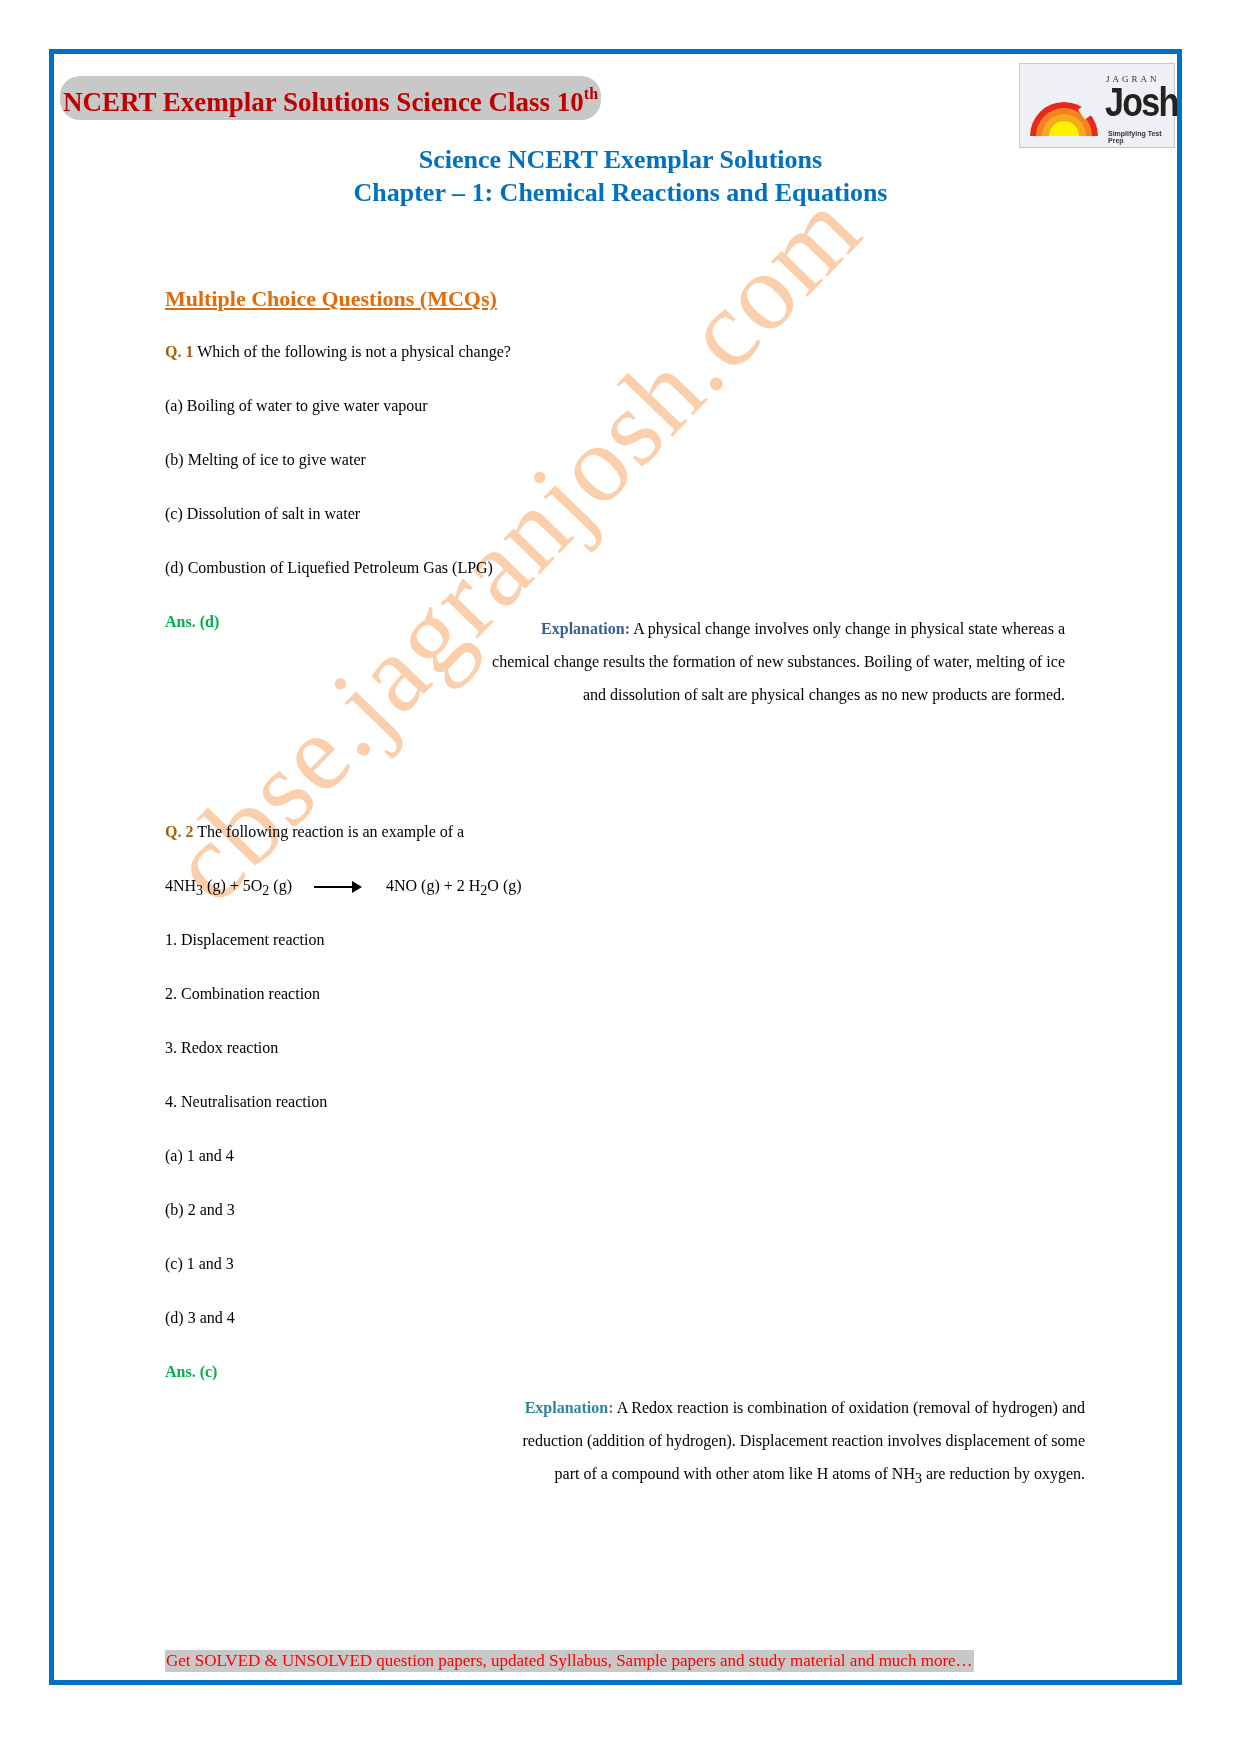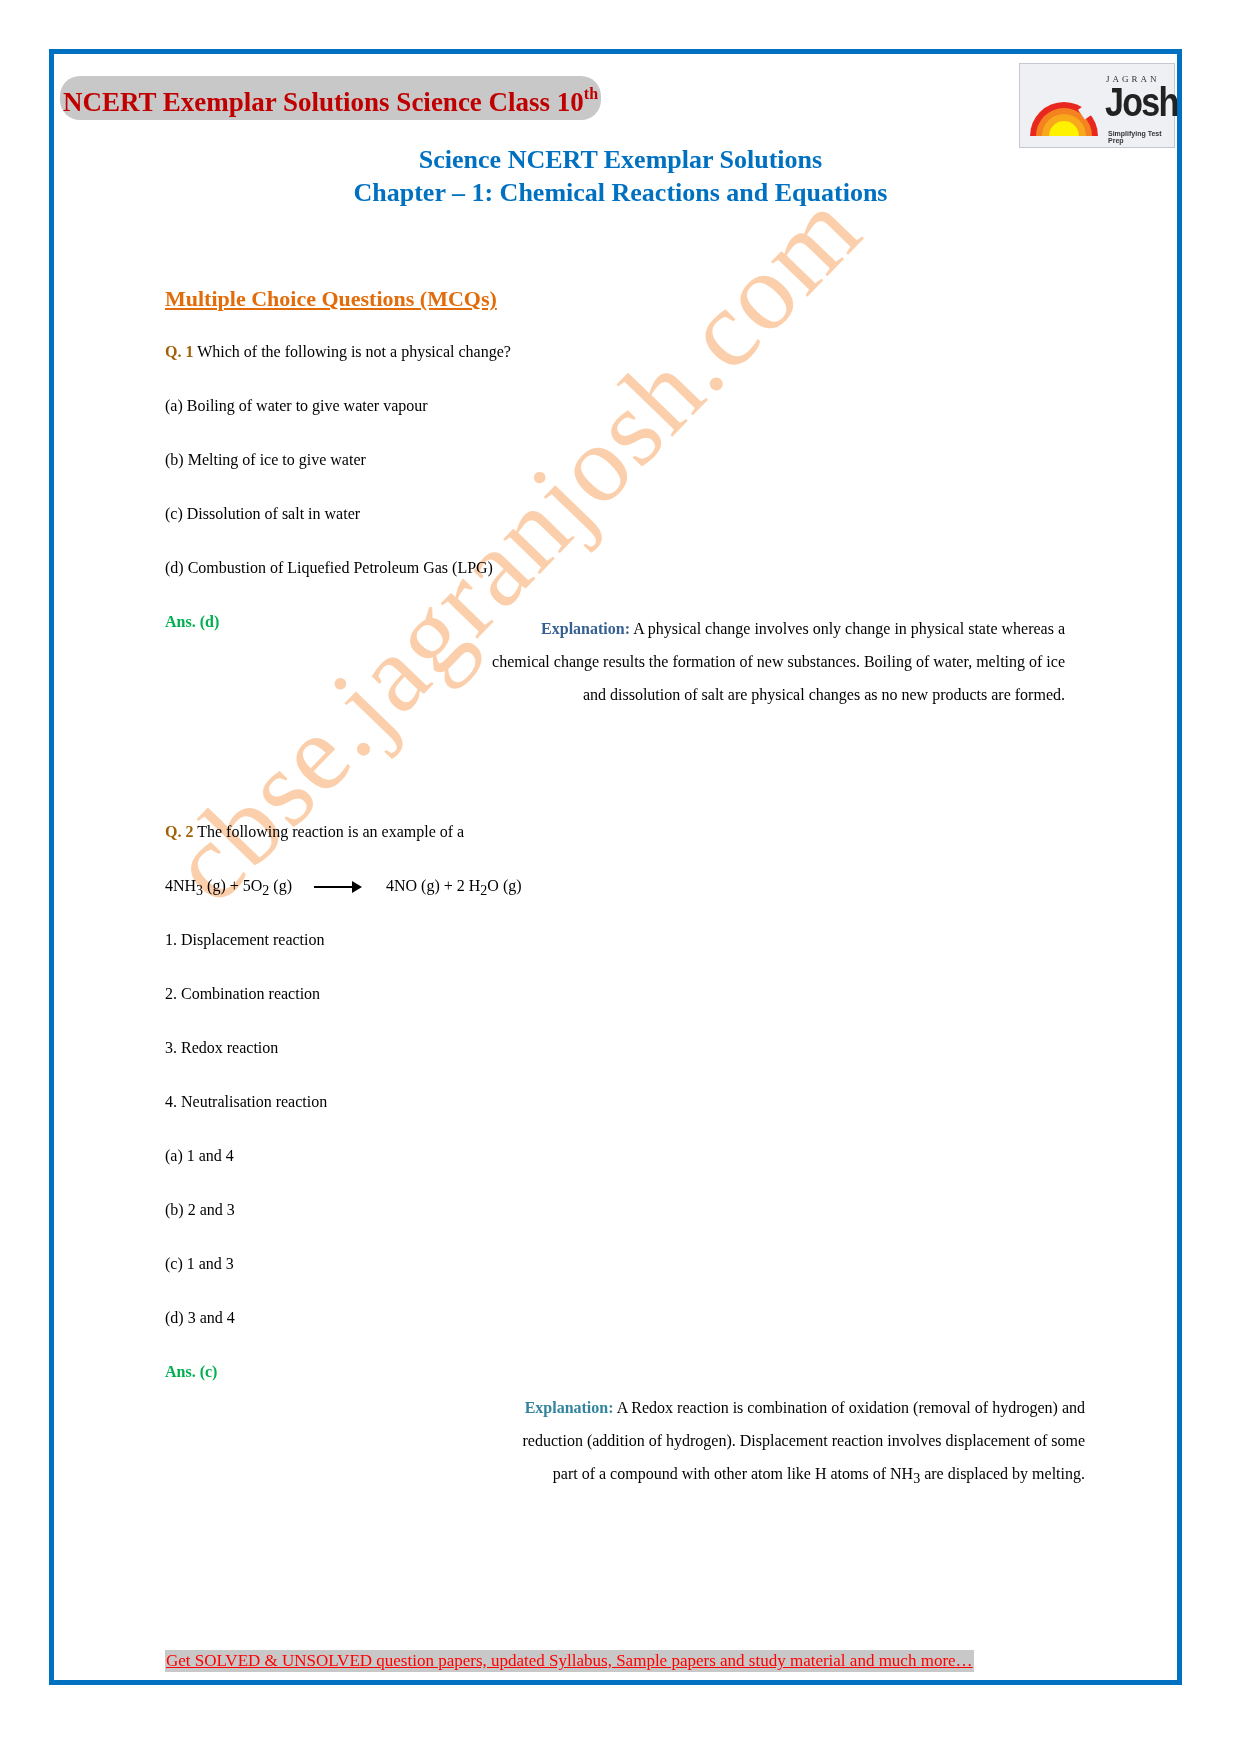--- a/index.html
+++ b/index.html
@@ -27,21 +27,21 @@
   .ans { color:#00b050; font-weight:bold; }
   .expl-label { color:#366092; font-weight:bold; }
   .expl-label2 { color:#31849b; font-weight:bold; }
   .para { line-height:33px; }
   .arrow { display:inline-block; width:46px; height:2px; background:#000; vertical-align:middle;
            position:relative; margin:0 26px 0 22px; }
   .arrow::after { content:""; position:absolute; right:-2px; top:-5px; border-left:10px solid #000;
            border-top:6px solid transparent; border-bottom:6px solid transparent; }
   sub { font-size:14px; vertical-align:-4px; }
   .footer { position:absolute; left:165px; top:1650px; background:#c8c8c8; color:#ff0000;
-           font-size:17px; line-height:22px; padding:0 1px;text-decoration:underline; }
+           font-size:17px; line-height:22px; padding:0 1px; }
   .watermark { position:absolute; left:190px; top:820px; font-size:110px; color:#fac08f;
            opacity:0.75; transform:rotate(-46deg); transform-origin:left center; white-space:nowrap;
            font-family:"Liberation Serif",serif; letter-spacing:2px; pointer-events:none; z-index:0; }
   .abs { position:absolute; left:165px; }
 </style>
 </head>
 <body>
 
 <div class="frame"></div>
 
@@ -98,16 +98,16 @@
 <div class="abs q" style="top:1088px;">4. Neutralisation reaction</div>
 <div class="abs q" style="top:1142px;">(a) 1 and 4</div>
 <div class="abs q" style="top:1196px;">(b) 2 and 3</div>
 <div class="abs q" style="top:1250px;">(c) 1 and 3</div>
 <div class="abs q" style="top:1304px;">(d) 3 and 4</div>
 
 <div class="abs q ans" style="top:1358px;">Ans. (c)</div>
 <div class="abs para" style="top:1391px; width:920px;text-align:right;">
   <div><span class="expl-label2">Explanation:</span> <span> A Redox reaction is combination of oxidation (removal of hydrogen) and</span></div>
   <div>reduction (addition of hydrogen). Displacement reaction involves displacement of some</div>
-  <div><span>part of a compound with other atom like H atoms of NH</span><sub>3</sub><span> are displaced by melting.</span></div>
+  <div><span>part of a compound with other atom like H atoms of NH</span><sub>3</sub><span> are reduction by oxygen.</span></div>
 </div>
 
 <div class="footer">Get SOLVED &amp; UNSOLVED question papers, updated Syllabus, Sample papers and study material and much more…</div>
 
 </body></html>

